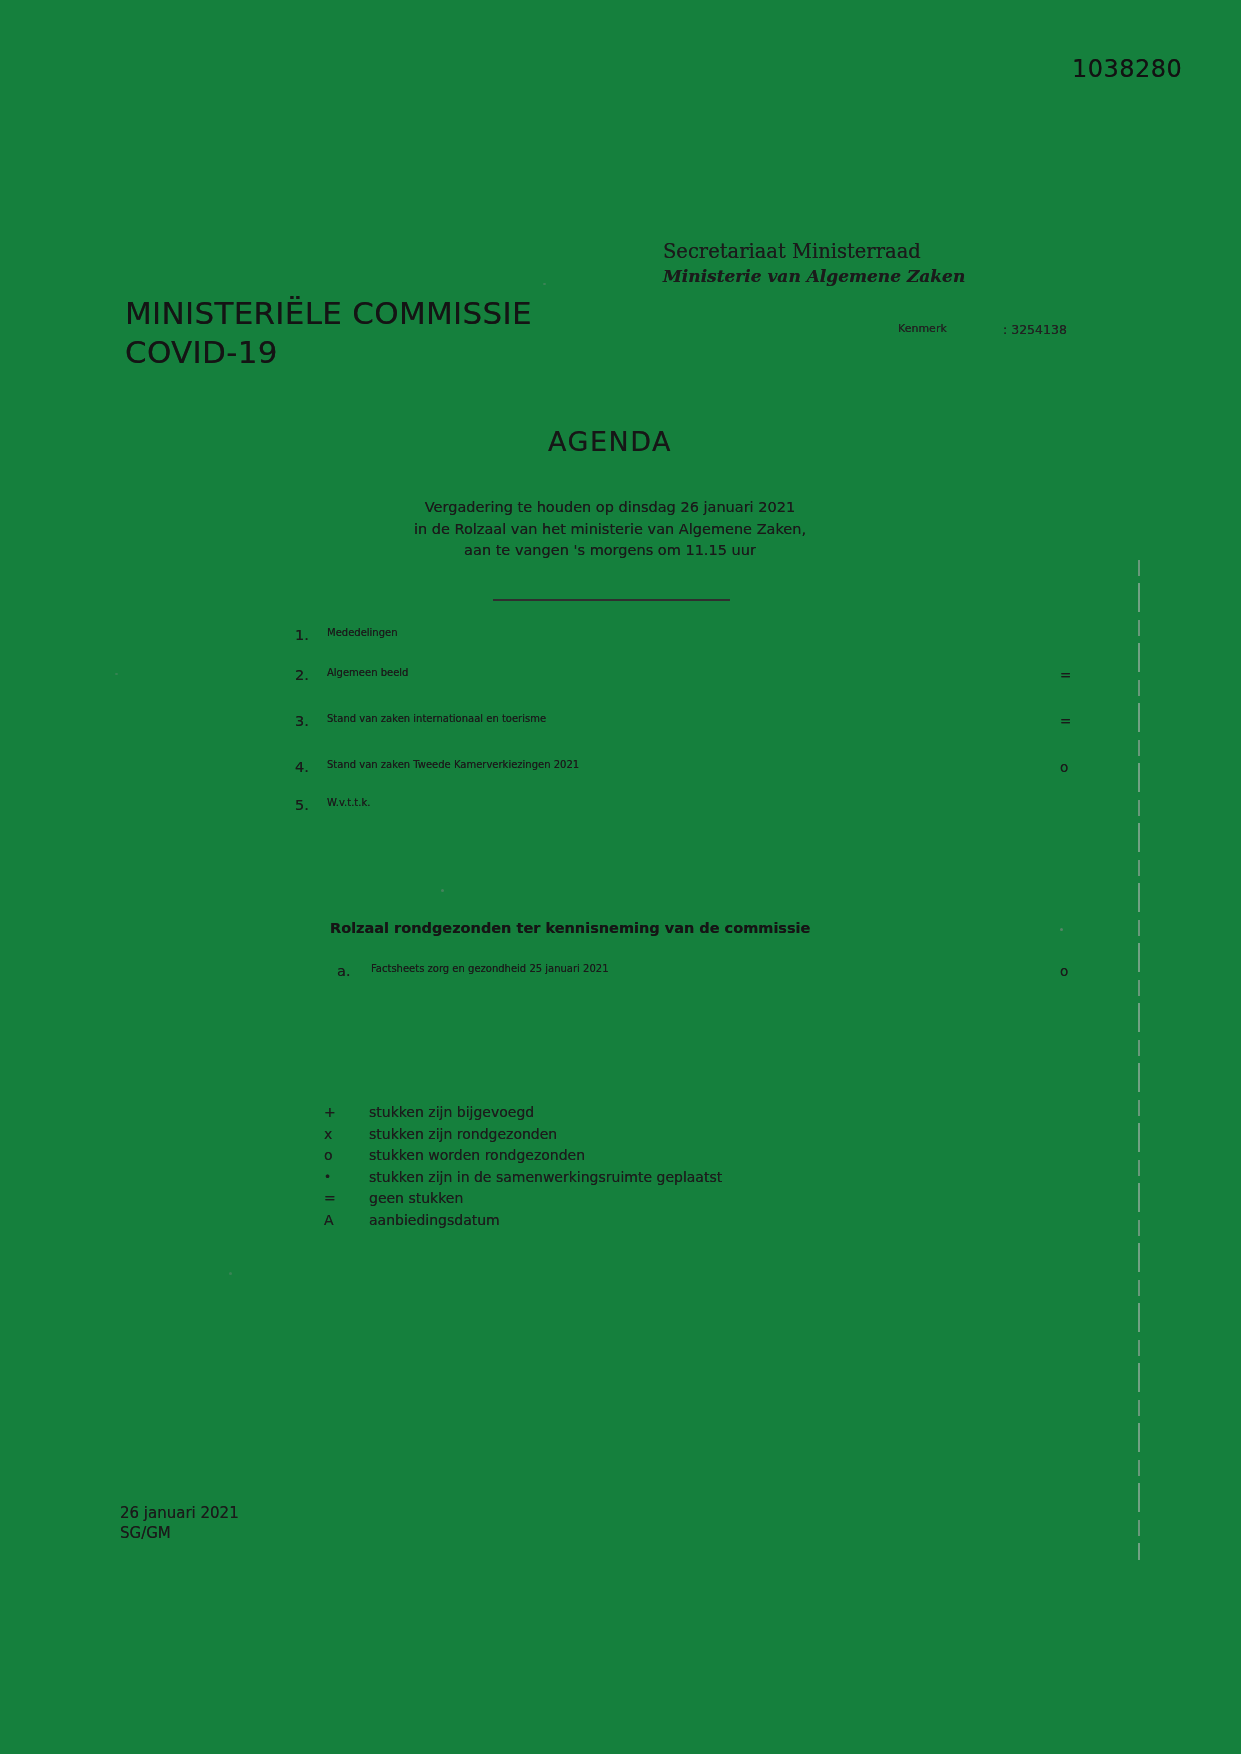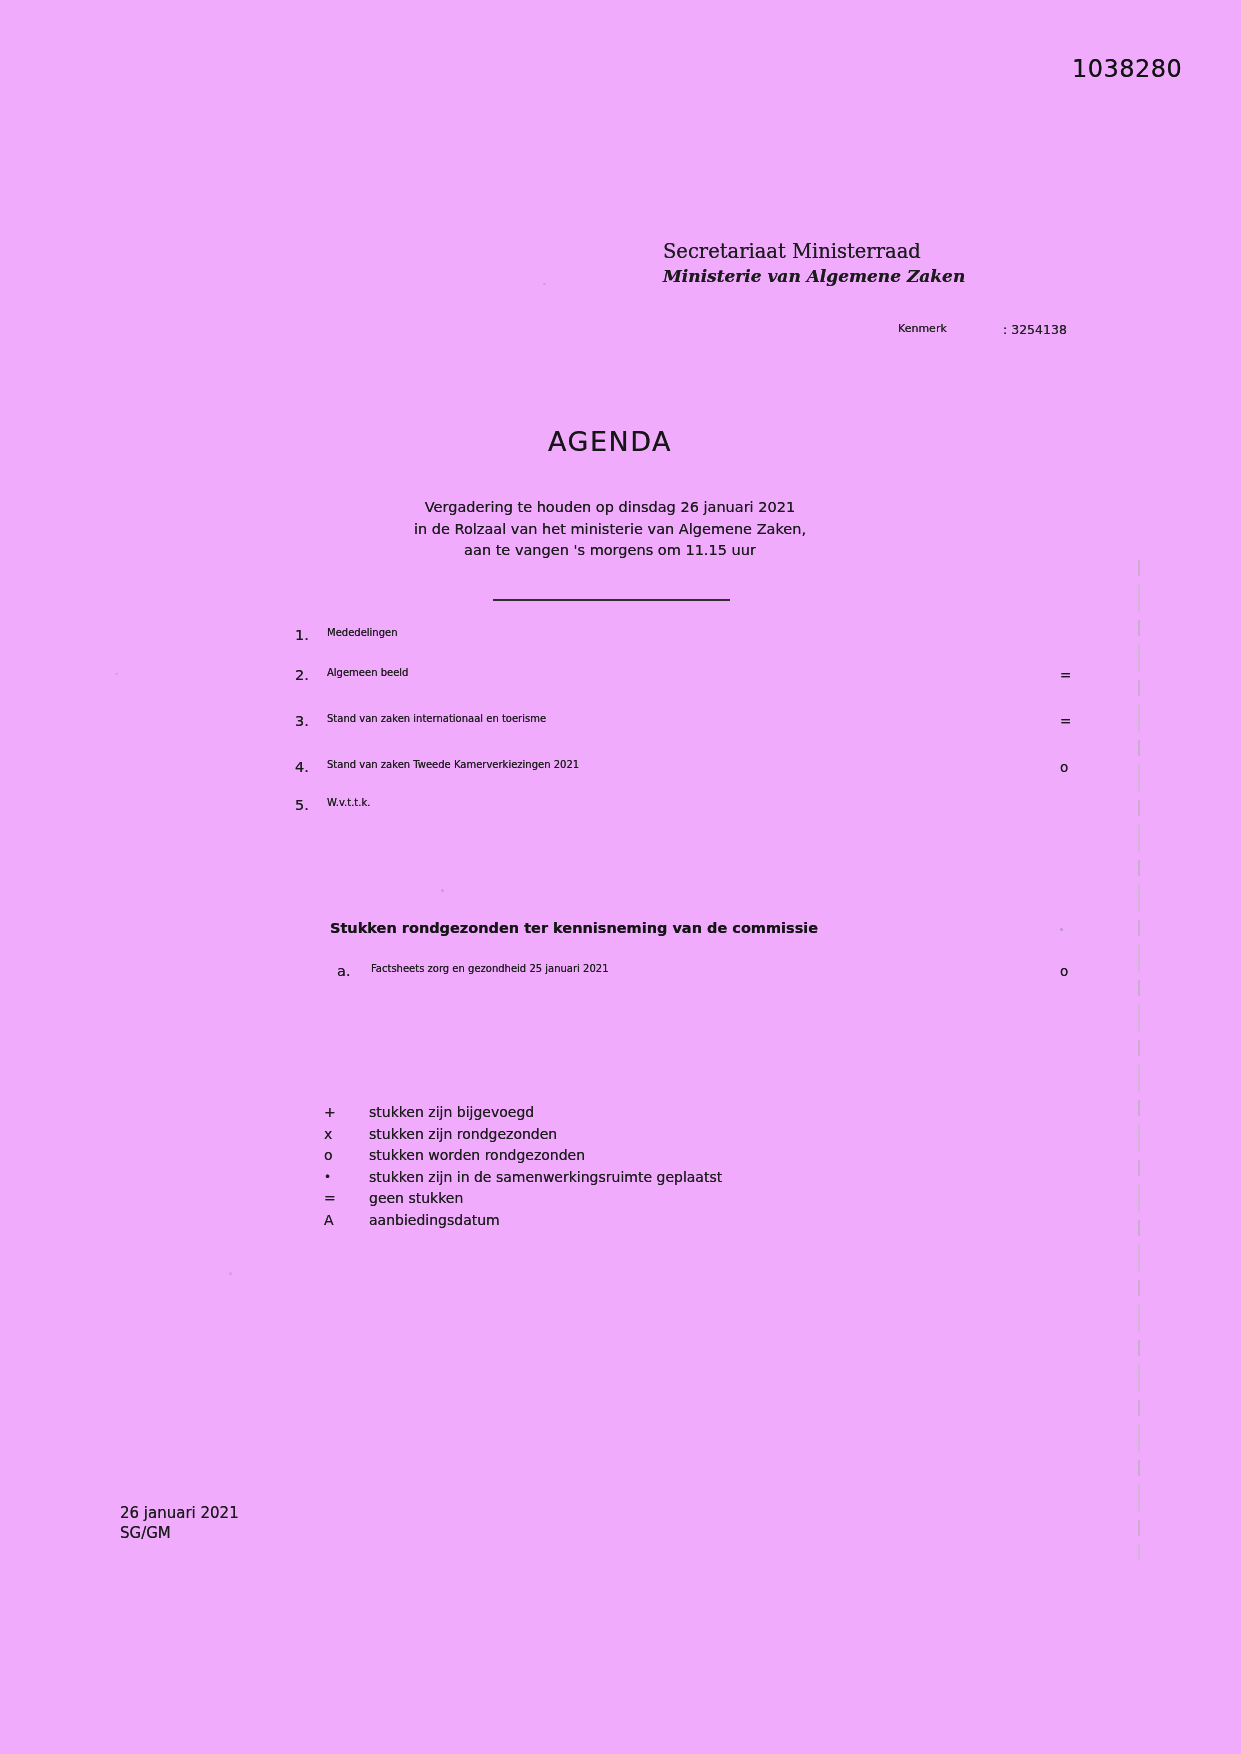--- a/index.html
+++ b/index.html
@@ -1,19 +1,19 @@
 <!DOCTYPE html>
 <html><head>
 <meta charset="utf-8">
 <style>
   html,body{margin:0;padding:0;background:#ffffff;}
   .page{
     position:relative;
     width:1241px;height:1754px;
-    background:#f0abfc;
+    background:#15803d;
     font-family:"DejaVu Sans","Liberation Sans",sans-serif;
     color:#1c1c1c;
     overflow:hidden;
   }
   .abs{position:absolute;}
   .ink{text-shadow:0 0 .5px rgba(30,30,30,.85);}
 
   .doc-number{left:1072px;top:55px;font-size:24px;letter-spacing:.5px;color:#121212;}
 
   .letterhead{left:663px;top:240px;line-height:24px;color:#1b1b1b;}
@@ -64,20 +64,24 @@
 
 <div class="page">
 
   <div class="abs doc-number ink">1038280</div>
 
   <div class="abs letterhead">
     <div class="lh1 ink">Secretariaat Ministerraad</div>
     <div class="lh2 ink">Ministerie van Algemene Zaken</div>
   </div>
 
+  <div class="abs doc-title ink">
+    <div>MINISTERIËLE COMMISSIE</div>
+    <div>COVID-19</div>
+  </div>
 
   <div class="abs kenmerk-label ink">Kenmerk</div>
   <div class="abs kenmerk-value ink">: 3254138</div>
 
   <div class="abs agenda-heading ink">AGENDA</div>
 
   <div class="abs meeting-info ink">
     <div>Vergadering te houden op dinsdag 26 januari 2021</div>
     <div>in de Rolzaal van het ministerie van Algemene Zaken,</div>
     <div>aan te vangen 's morgens om 11.15 uur</div>
@@ -104,21 +108,21 @@
     <span class="num">4.</span>
     <span class="txt">Stand van zaken Tweede Kamerverkiezingen 2021</span>
     <span class="marker">o</span>
   </div>
   <div class="item ink" style="top:797px">
     <span class="num">5.</span>
     <span class="txt">W.v.t.t.k.</span>
     <span class="marker"></span>
   </div>
 
-  <div class="abs section-heading ink">Stukken rondgezonden ter kennisneming van de commissie</div>
+  <div class="abs section-heading ink">Rolzaal rondgezonden ter kennisneming van de commissie</div>
 
   <div class="item sub-item ink" style="top:963px">
     <span class="num">a.</span>
     <span class="txt">Factsheets zorg en gezondheid 25 januari 2021</span>
     <span class="marker">o</span>
   </div>
 
   <div class="abs legend">
     <div class="legend-row ink">
       <span class="sym">+</span>

